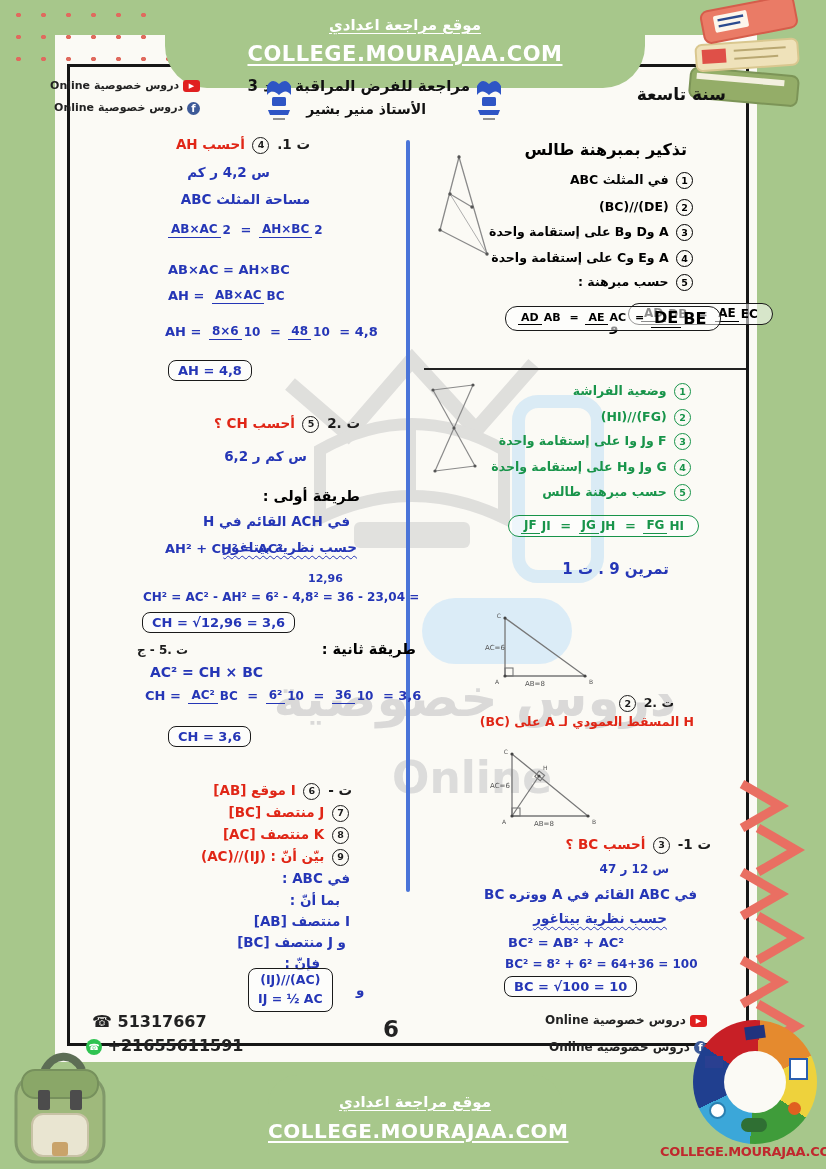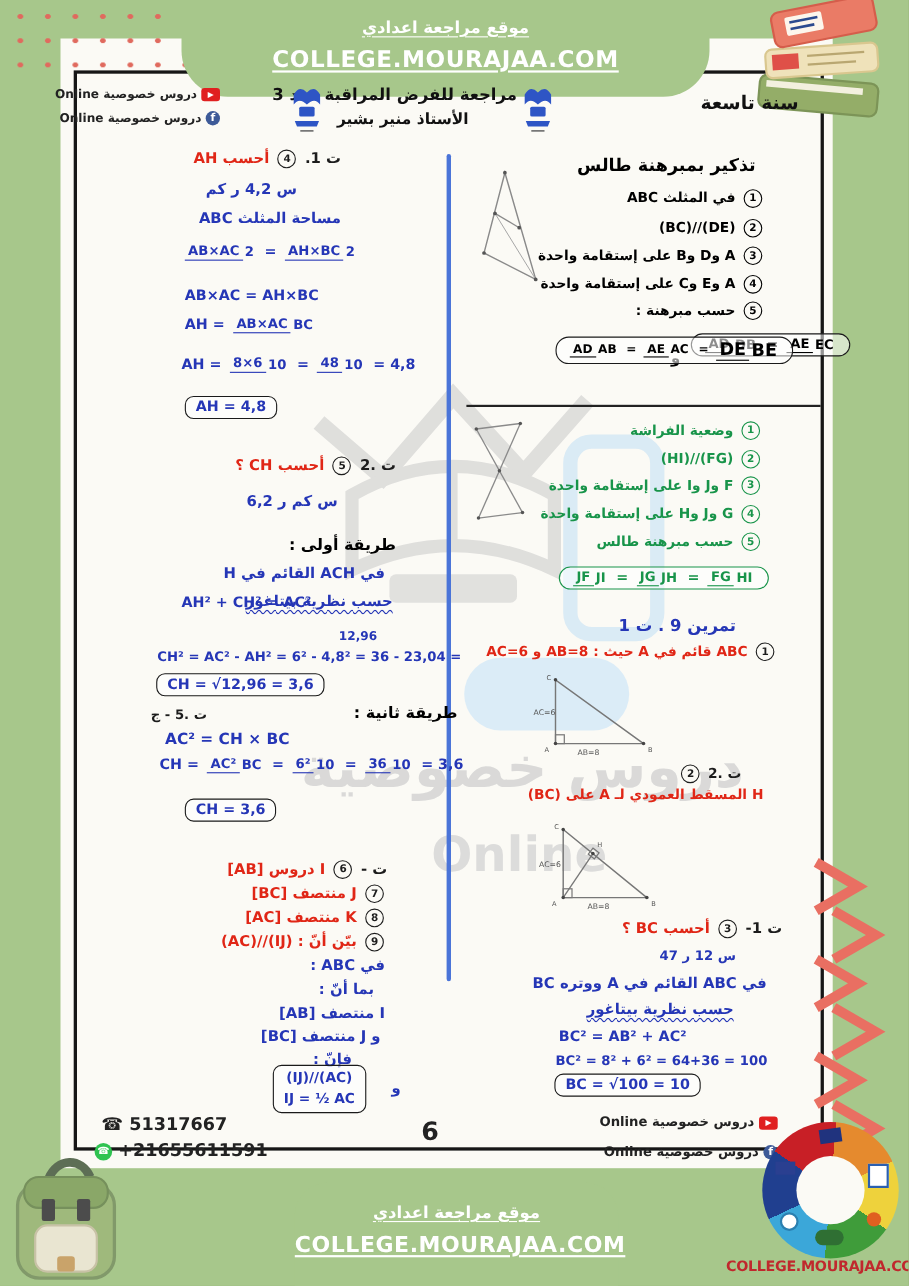--- a/index.html
+++ b/index.html
@@ -189,21 +189,21 @@
         <span class="fn">36</span>
         <span class="fd">10</span>
       </span>
     <span>= 3,6</span>
   </div>
   <div class="abs box eq blue" style="left:168px;top:726px;">CH = 3,6</div>
 
   <div class="abs rtl hand" style="right:474px;top:782px;">
     <span class="ink">ت -</span>
     <span class="circ ink">6</span>
-    <span class="red">I دروس</span>
+    <span class="red">I موقع</span>
     <span class="red" dir="ltr">[AB]</span>
   </div>
   <div class="abs rtl hand" style="right:474px;top:804px;">
     <span class="circ ink">7</span>
     <span class="red">J منتصف</span>
     <span class="red" dir="ltr">[BC]</span>
   </div>
   <div class="abs rtl hand" style="right:474px;top:826px;">
     <span class="circ ink">8</span>
     <span class="red">K منتصف</span>
@@ -342,27 +342,20 @@
         <span class="fd">JH</span>
       </span>
     <span>=</span>
     <span class="frac">
         <span class="fn">FG</span>
         <span class="fd">HI</span>
       </span>
   </div>
 
   <div class="abs rtl hand blue" style="right:157px;top:560px;font-size:15px;">تمرين 9 . ت 1</div>
-  <div class="abs rtl hand red" style="right:119px;top:584px;font-size:12.5px;">
-    <span class="circ ink">1</span>
-    <span>ABC قائم في A حيث :</span>
-    <span dir="ltr">AB=8</span>
-    <span>و</span>
-    <span dir="ltr">AC=6</span>
-  </div>
 
   <svg class="abs" style="left:483px;top:612px;" width="110" height="78" viewBox="0 0 110 78">
     <polygon points="22,6 22,64 102,64" fill="none" stroke="#777" stroke-width="1.3"></polygon>
     <rect x="22" y="56" width="8" height="8" fill="none" stroke="#777" stroke-width="1.1"></rect>
     <circle cx="22" cy="6" r="1.6" fill="#444"></circle>
       <circle cx="22" cy="64" r="1.6" fill="#444"></circle>
       <circle cx="102" cy="64" r="1.6" fill="#444"></circle>
     <text x="18" y="6" font-size="6" fill="#555" text-anchor="end">C</text>
     <text x="16" y="72" font-size="6" fill="#555" text-anchor="end">A</text>
     <text x="106" y="72" font-size="6" fill="#555">B</text>

